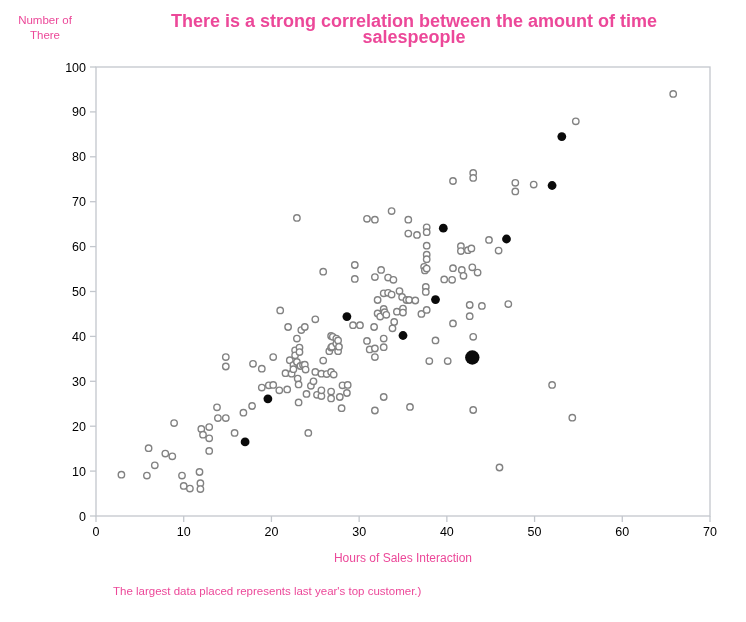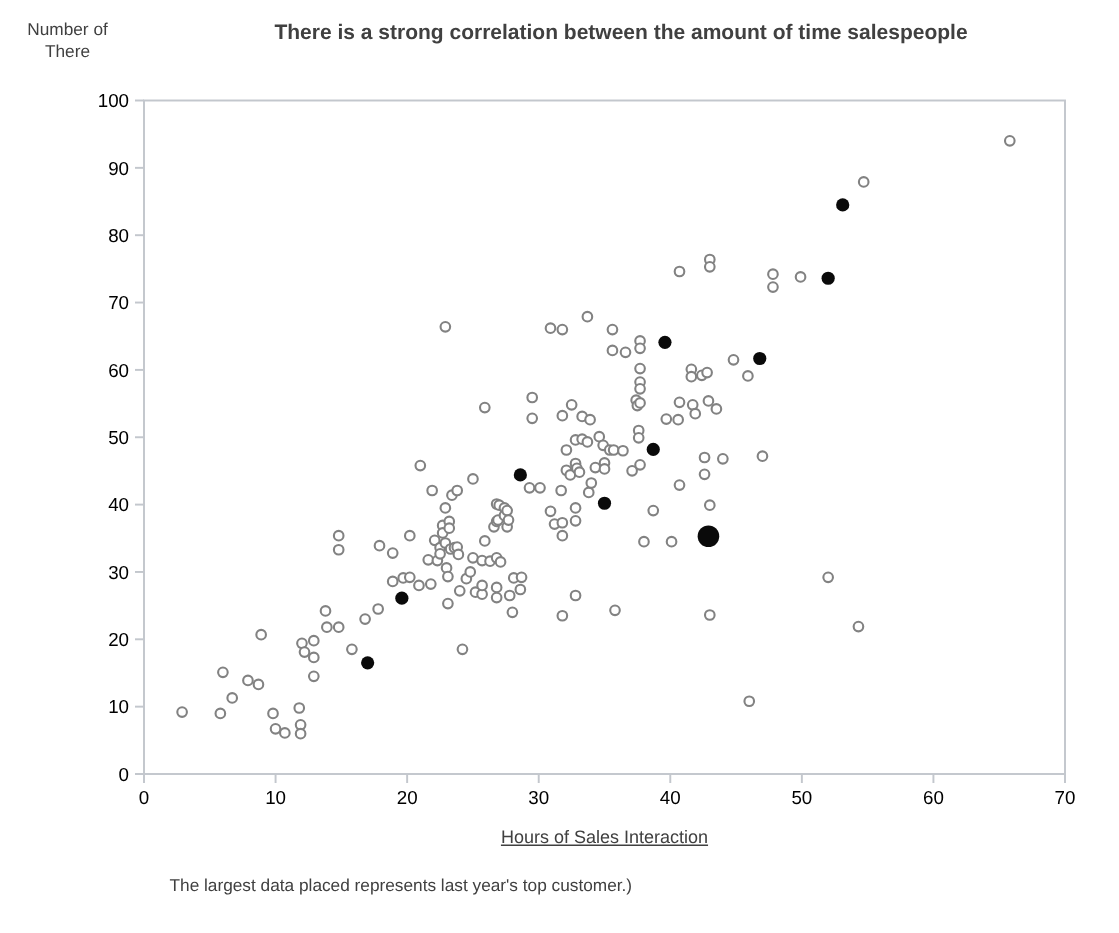--- a/index.html
+++ b/index.html
@@ -1,23 +1,23 @@
 <!DOCTYPE html>
 <html><head>
 <meta charset="utf-8">
 <style>
   html,body{margin:0;padding:0;background:#fff;}
   .canvas{position:relative;width:746px;height:622px;background:#ffffff;
-          font-family:"Liberation Sans",sans-serif;color:#404040;overflow:hidden;}
+          font-family:"Liberation Sans",sans-serif;color:#ec4899;overflow:hidden;}
   .y-unit{position:absolute;top:13px;left:6px;width:78px;text-align:center;
           font-size:11.5px;line-height:15px;}
   .title{position:absolute;top:13px;left:134px;width:560px;text-align:center;
-         font-weight:bold;font-size:14px;line-height:16px;}
+         font-weight:bold;font-size:18px;line-height:16px;}
   .x-label{position:absolute;top:551px;left:96px;width:614px;text-align:center;
-           font-size:12px;text-decoration:underline;}
+           font-size:12px;}
   .caption{position:absolute;top:583px;left:113px;width:580px;
            font-size:11.5px;line-height:16px;}
   svg{position:absolute;top:0;left:0;}
   svg text{font-family:"Liberation Sans",sans-serif;font-size:12.5px;fill:#000;}
 </style>
 </head>
 <body>
 
 <div class="canvas">
 

